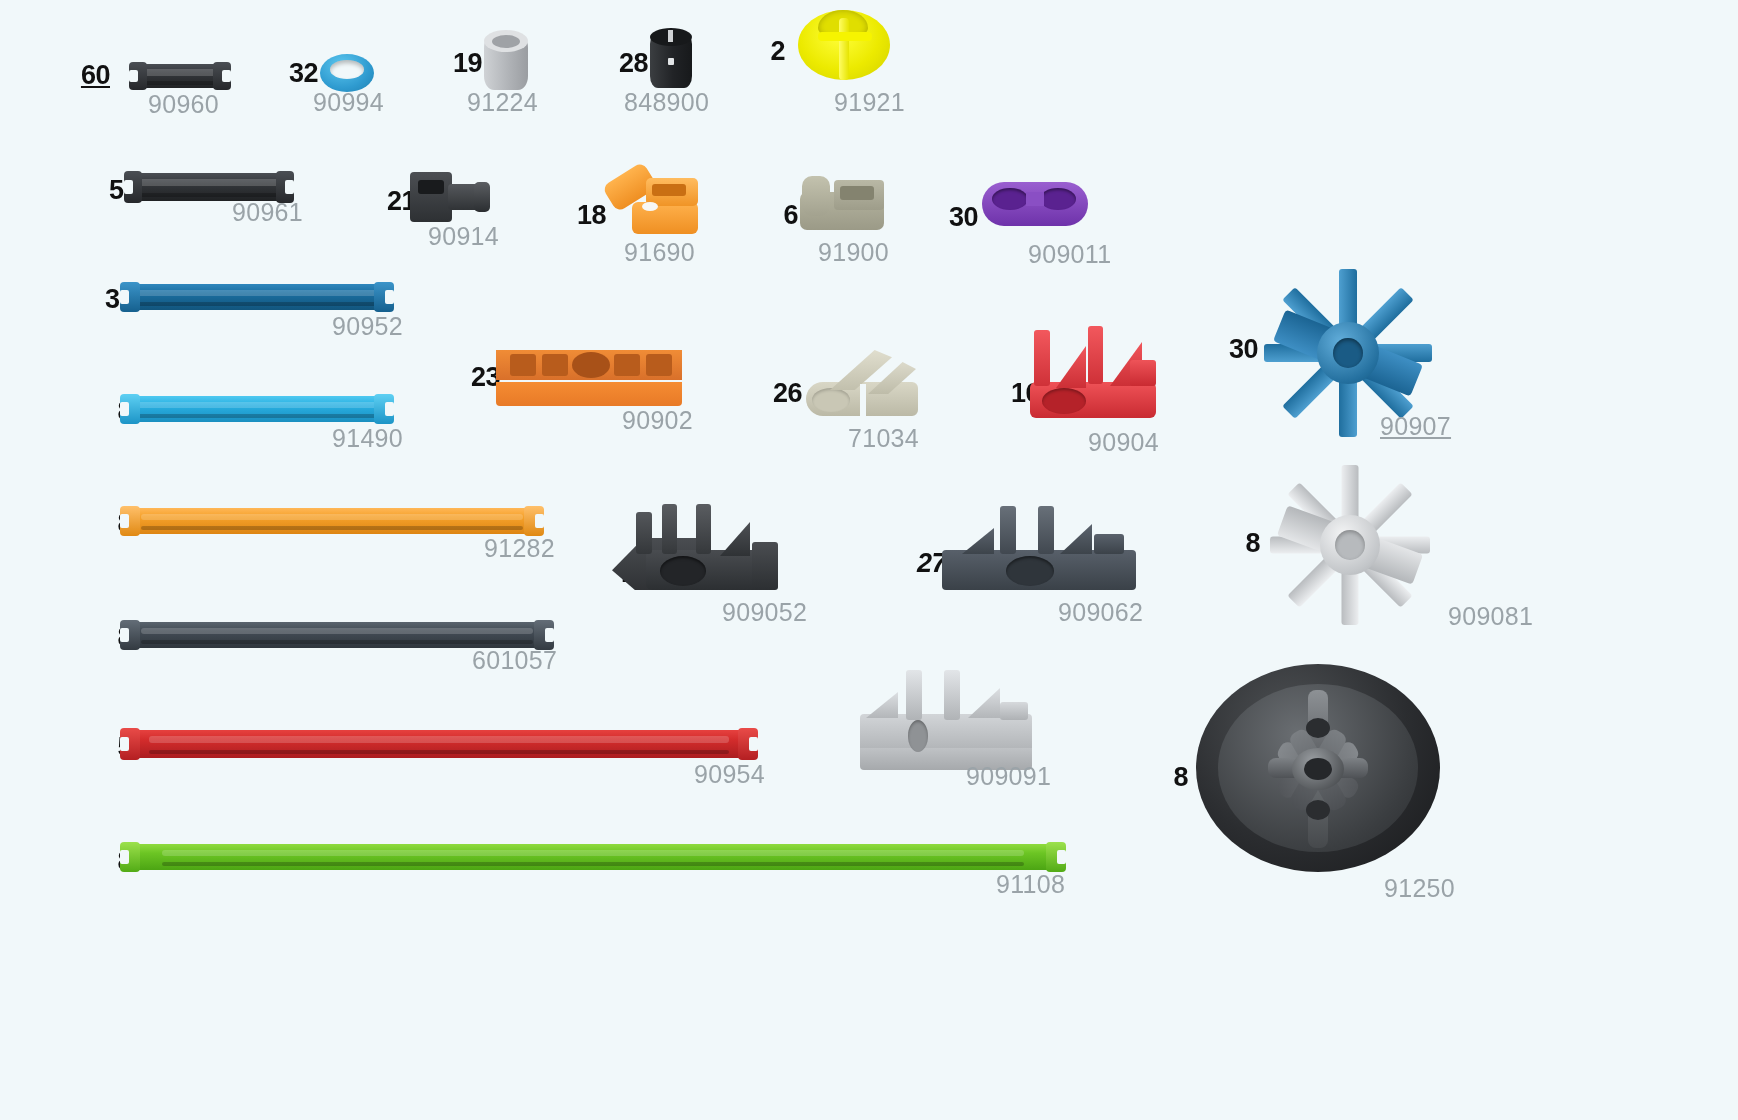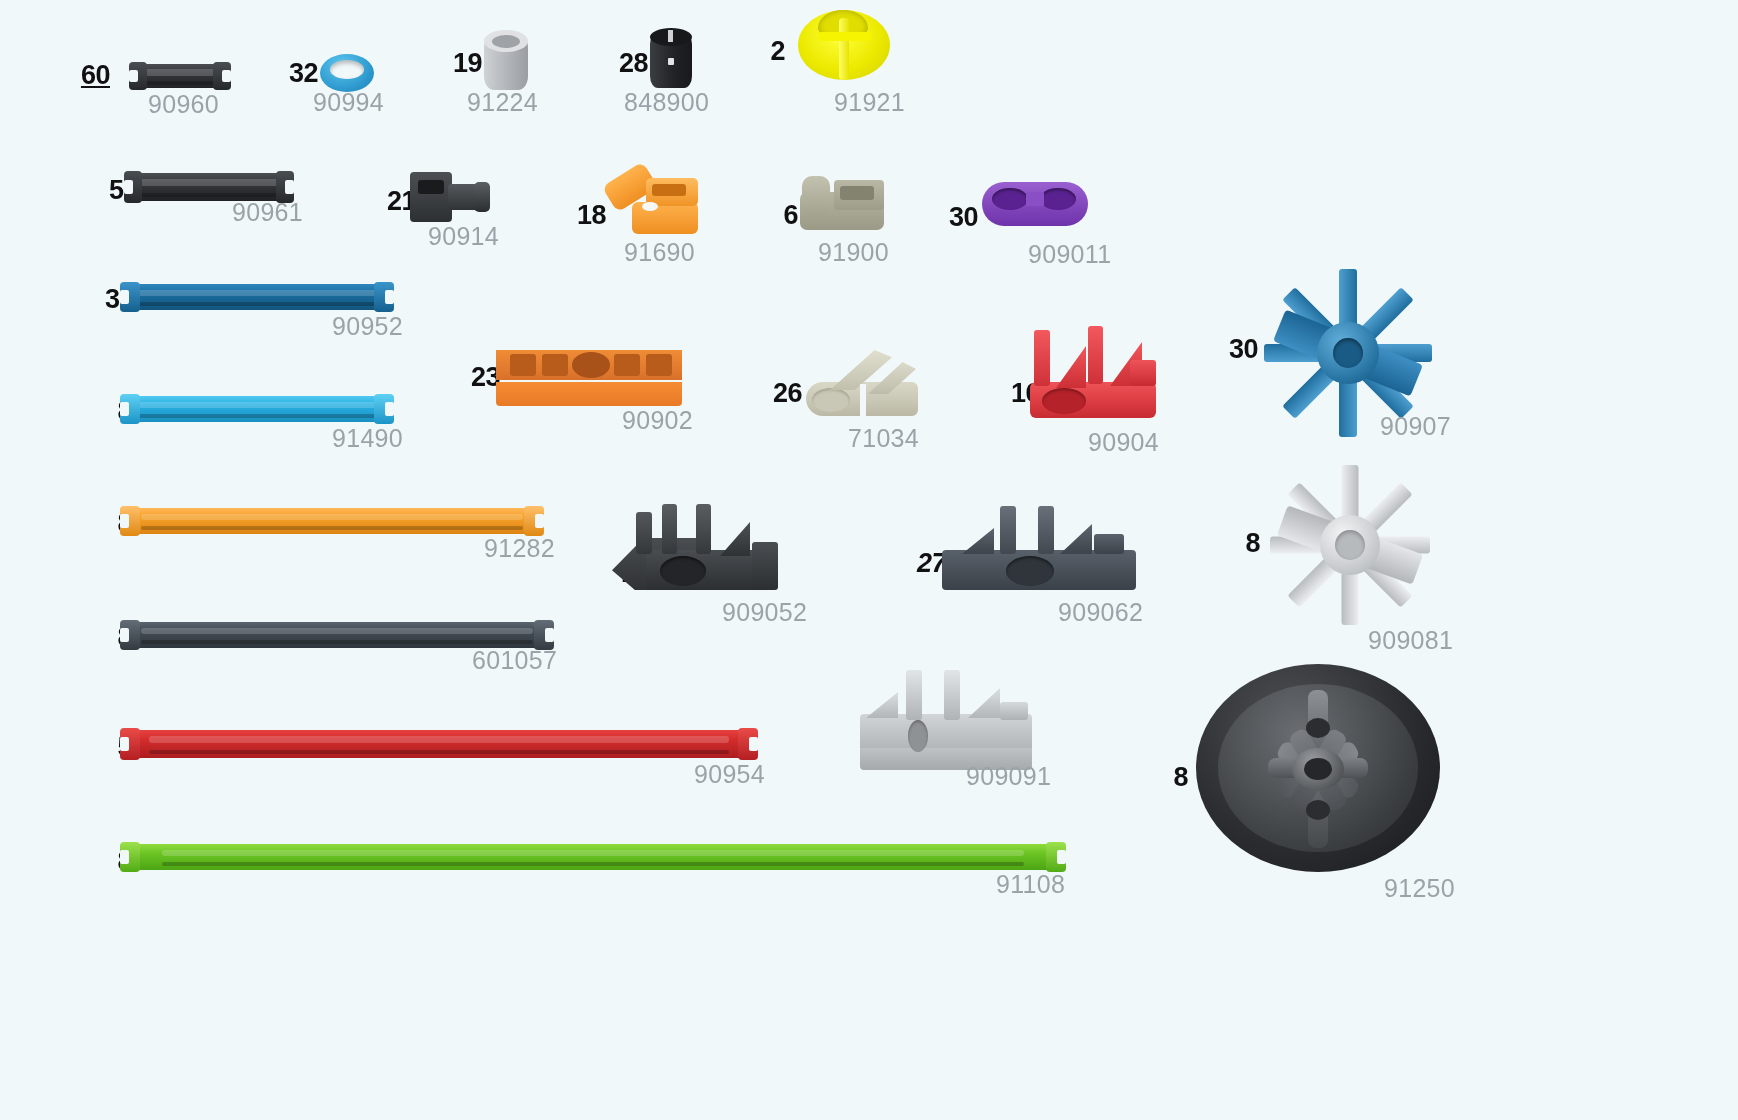--- a/index.html
+++ b/index.html
@@ -304,21 +304,21 @@
         <div class="spoke" style="width:84px;height:18px;transform:translateY(-50%) rotate(180deg);background:linear-gradient(180deg,#4e9fd0,#1f6e9e);border-radius:3px;"></div>
         <div class="spoke" style="width:84px;height:18px;transform:translateY(-50%) rotate(225deg);background:linear-gradient(180deg,#4e9fd0,#1f6e9e);border-radius:3px;"></div>
         <div class="spoke" style="width:84px;height:18px;transform:translateY(-50%) rotate(270deg);background:linear-gradient(180deg,#4e9fd0,#1f6e9e);border-radius:3px;"></div>
         <div class="spoke" style="width:84px;height:18px;transform:translateY(-50%) rotate(315deg);background:linear-gradient(180deg,#4e9fd0,#1f6e9e);border-radius:3px;"></div>
         <div class="spoke" style="width:74px;height:34px;transform:translateY(-50%) rotate(22deg);background:linear-gradient(180deg,#3e8fc4,#1b6493);border-radius:4px;"></div>
         <div class="spoke" style="width:74px;height:34px;transform:translateY(-50%) rotate(202deg);background:linear-gradient(180deg,#3e8fc4,#1b6493);border-radius:4px;"></div>
         <div class="hub" style="width:62px;height:62px;background:radial-gradient(circle at 38% 32%,#62aedb,#24709f 70%,#13567d);"></div>
         <div class="hub" style="width:30px;height:30px;background:#1a5b85;box-shadow:inset 0 2px 4px rgba(0,0,0,.45);"></div>
       </div>
     </div>
-    <div class="code" style="left:1380px;top:412px;">90907</div>
+    <div class="code" style="left:1380px;top:412px;text-decoration:underline;">90907</div>
   </div>
 
   <div class="part">
     <div class="qty" style="left:96px;top:508px;width:36px;">8</div>
     <div class="art" style="left:124px;top:504px;width:420px;height:34px;">
       <div class="rod" style="left:0;top:4px;width:416px;height:26px;">
         <div class="shaft" style="background:linear-gradient(180deg,#ffb757 0%,#f5a12a 35%,#dd8513 100%);"></div>
         <div class="cap left" style="background:linear-gradient(180deg,#ffc06a,#e08913);width:20px;">
             <div class="notch"></div>
           </div>
@@ -389,21 +389,21 @@
         <div class="spoke" style="width:80px;height:17px;transform:translateY(-50%) rotate(180deg);background:linear-gradient(180deg,#eceef0,#b9bcbf);border-radius:3px;"></div>
         <div class="spoke" style="width:80px;height:17px;transform:translateY(-50%) rotate(225deg);background:linear-gradient(180deg,#eceef0,#b9bcbf);border-radius:3px;"></div>
         <div class="spoke" style="width:80px;height:17px;transform:translateY(-50%) rotate(270deg);background:linear-gradient(180deg,#eceef0,#b9bcbf);border-radius:3px;"></div>
         <div class="spoke" style="width:80px;height:17px;transform:translateY(-50%) rotate(315deg);background:linear-gradient(180deg,#eceef0,#b9bcbf);border-radius:3px;"></div>
         <div class="spoke" style="width:72px;height:32px;transform:translateY(-50%) rotate(20deg);background:linear-gradient(180deg,#e4e6e8,#b4b7ba);border-radius:4px;"></div>
         <div class="spoke" style="width:72px;height:32px;transform:translateY(-50%) rotate(200deg);background:linear-gradient(180deg,#e4e6e8,#b4b7ba);border-radius:4px;"></div>
         <div class="hub" style="width:60px;height:60px;background:radial-gradient(circle at 38% 32%,#f3f4f5,#c3c6c9 70%,#a9acaf);"></div>
         <div class="hub" style="width:30px;height:30px;background:#b7babd;box-shadow:inset 0 2px 4px rgba(0,0,0,.28);"></div>
       </div>
     </div>
-    <div class="code" style="left:1368px;top:602px;margin-top:24px;">909081</div>
+    <div class="code" style="left:1448px;top:602px;">909081</div>
   </div>
 
   <div class="part">
     <div class="qty" style="left:96px;top:622px;width:36px;">8</div>
     <div class="art" style="left:124px;top:618px;width:430px;height:34px;">
       <div class="rod" style="left:0;top:4px;width:426px;height:26px;">
         <div class="shaft" style="background:linear-gradient(180deg,#5a646e 0%,#434c55 35%,#2f363d 100%);"></div>
         <div class="cap left" style="background:linear-gradient(180deg,#636d77,#333a41);width:20px;">
             <div class="notch"></div>
           </div>

